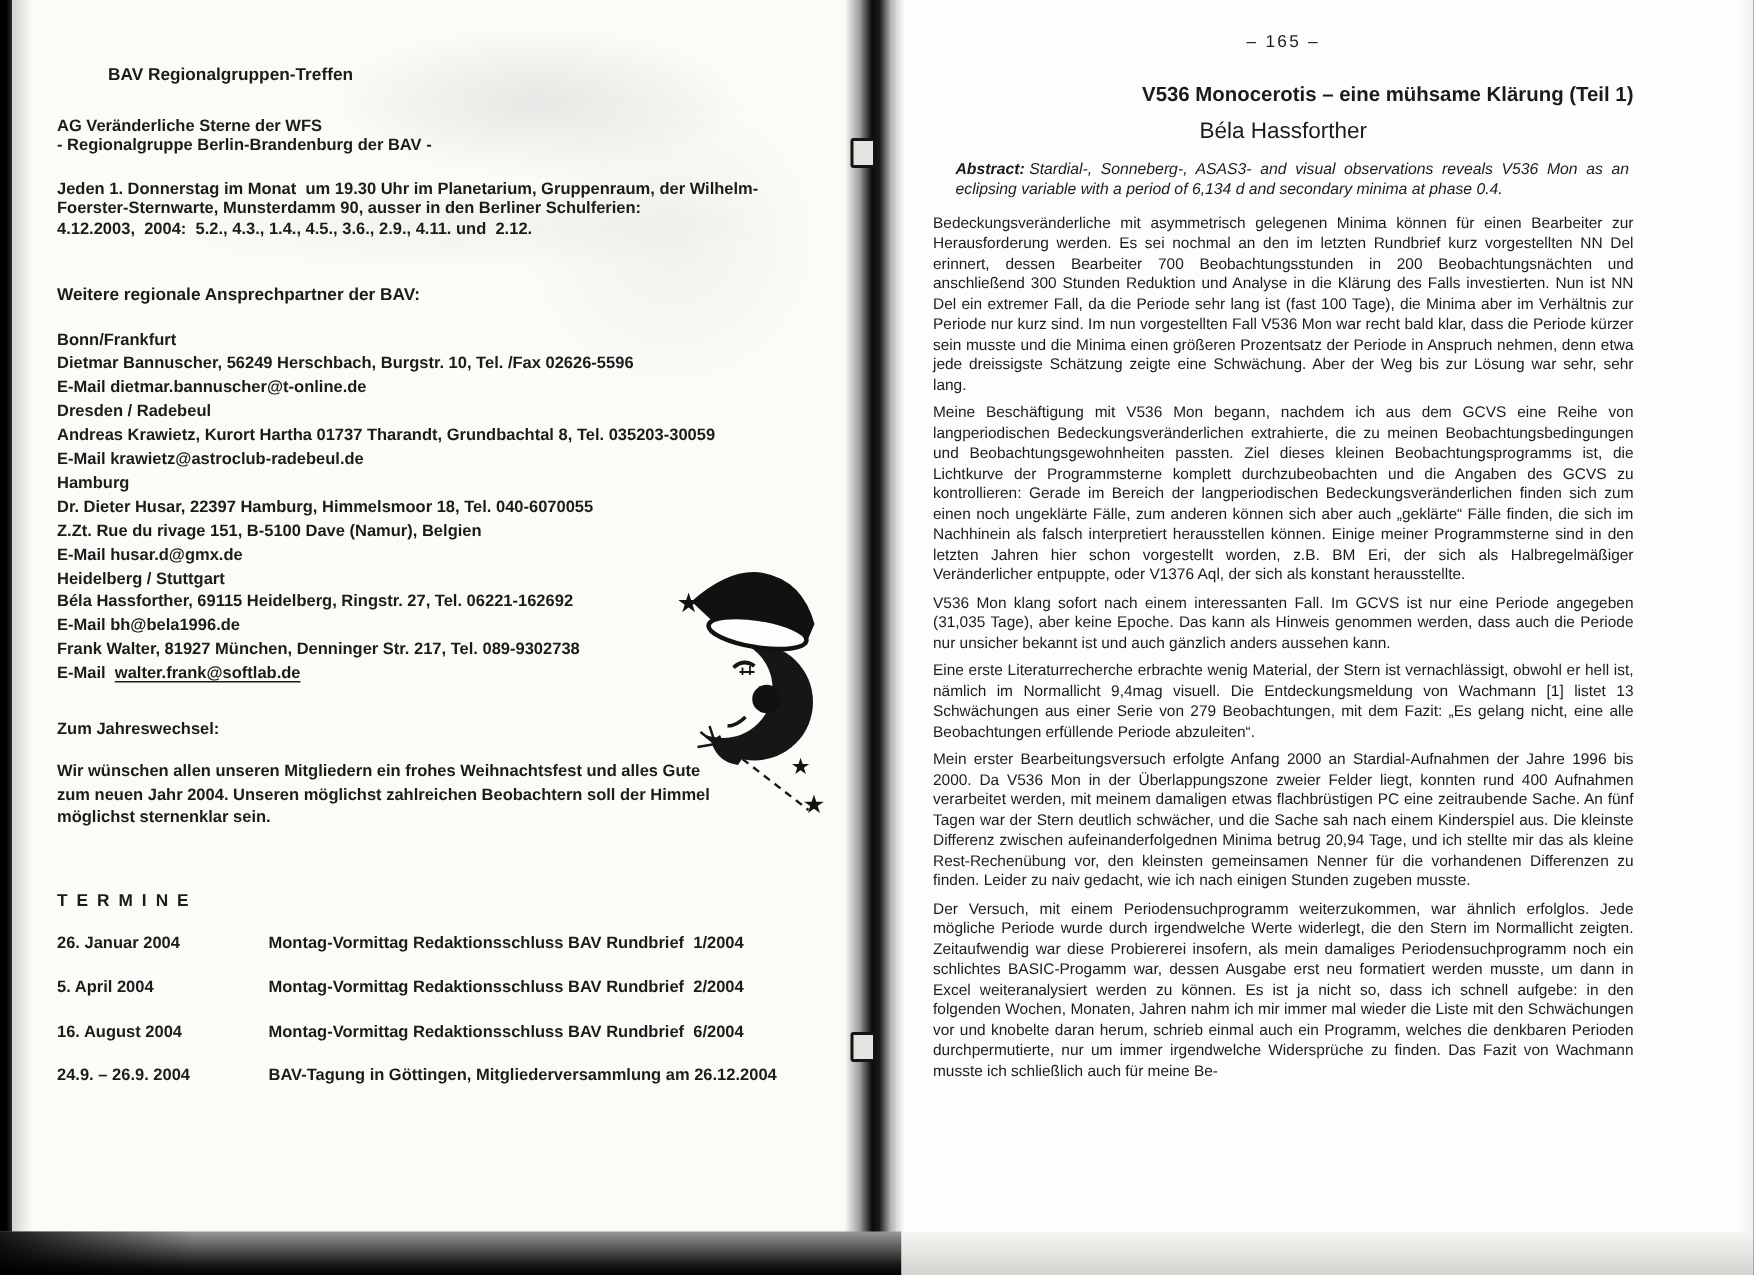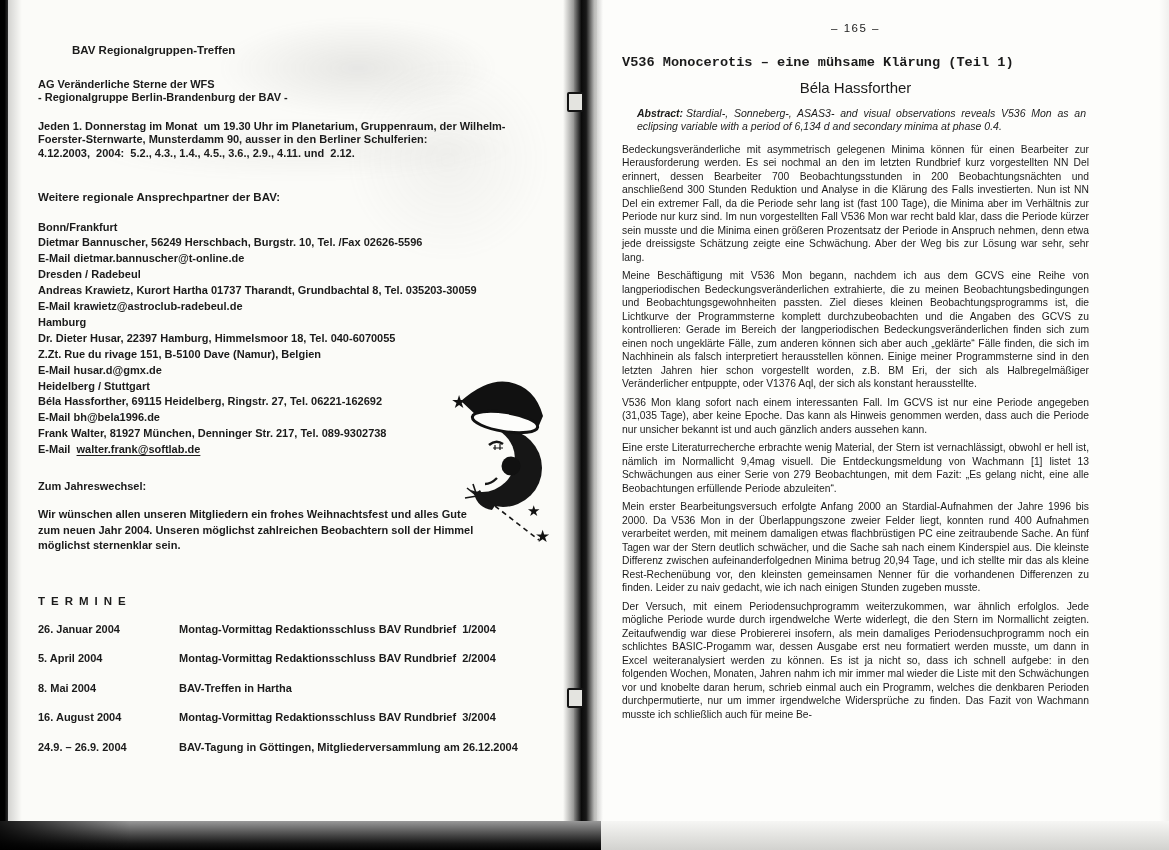--- a/index.html
+++ b/index.html
@@ -49,21 +49,21 @@
   .lp-ny-h{margin-top:22px;}
   .lp-ny{margin-top:13px;line-height:15.9px;}
   .lp-termine-h{margin-top:41px;letter-spacing:6px;font-size:11.5px;}
   .lp-table{margin-top:14px;}
   .t-row{display:flex;margin-bottom:16px;}
   .t-date{width:141px;flex:none;white-space:pre;}
   .t-event{white-space:pre;}
   
   .rp{position:absolute;left:25px;top:22px;width:467px;}
   .rp-pagenum{text-align:center;font-size:11.5px;letter-spacing:1.5px;margin-bottom:21px;}
-  .rp-title{text-align:left;font-size:13.6px;font-weight:700;margin-bottom:9px;font-family:Liberation Mono, monospace;}
+  .rp-title{text-align:right;font-size:13.6px;font-weight:700;margin-bottom:9px;}
   .rp-author{text-align:center;font-size:15px;margin-bottom:11px;}
   .abstract{font-style:italic;font-size:10.5px;line-height:13.4px;text-align:justify;
             padding:0 3px 0 15px;margin-bottom:9px;}
   .abstract-label{font-weight:700;padding-right:3px;}
   .para{margin:0 0 5px 0;font-size:10.3px;line-height:13.5px;text-align:justify;}
   
   .illu{position:absolute;left:447px;top:374px;width:106px;height:180px;z-index:2;}
 </style>
 </head>
 <body>
@@ -131,26 +131,22 @@
       <div class="lp-table">
         <div class="t-row">
           <div class="t-date">26. Januar 2004</div>
           <div class="t-event">Montag-Vormittag Redaktionsschluss BAV Rundbrief  1/2004</div>
         </div>
         <div class="t-row">
           <div class="t-date">5. April 2004</div>
           <div class="t-event">Montag-Vormittag Redaktionsschluss BAV Rundbrief  2/2004</div>
         </div>
         <div class="t-row">
-          <div class="t-date">8. Mai 2004</div>
-          <div class="t-event">BAV-Treffen in Hartha</div>
-        </div>
-        <div class="t-row">
           <div class="t-date">16. August 2004</div>
-          <div class="t-event">Montag-Vormittag Redaktionsschluss BAV Rundbrief  3/2004</div>
+          <div class="t-event">Montag-Vormittag Redaktionsschluss BAV Rundbrief  6/2004</div>
         </div>
         <div class="t-row">
           <div class="t-date">24.9. – 26.9. 2004</div>
           <div class="t-event">BAV-Tagung in Göttingen, Mitgliederversammlung am 26.12.2004</div>
         </div>
       </div>
     </div>
   </div>
 
   <svg class="illu" viewBox="0 0 106 180" xmlns="http://www.w3.org/2000/svg" aria-hidden="true">

